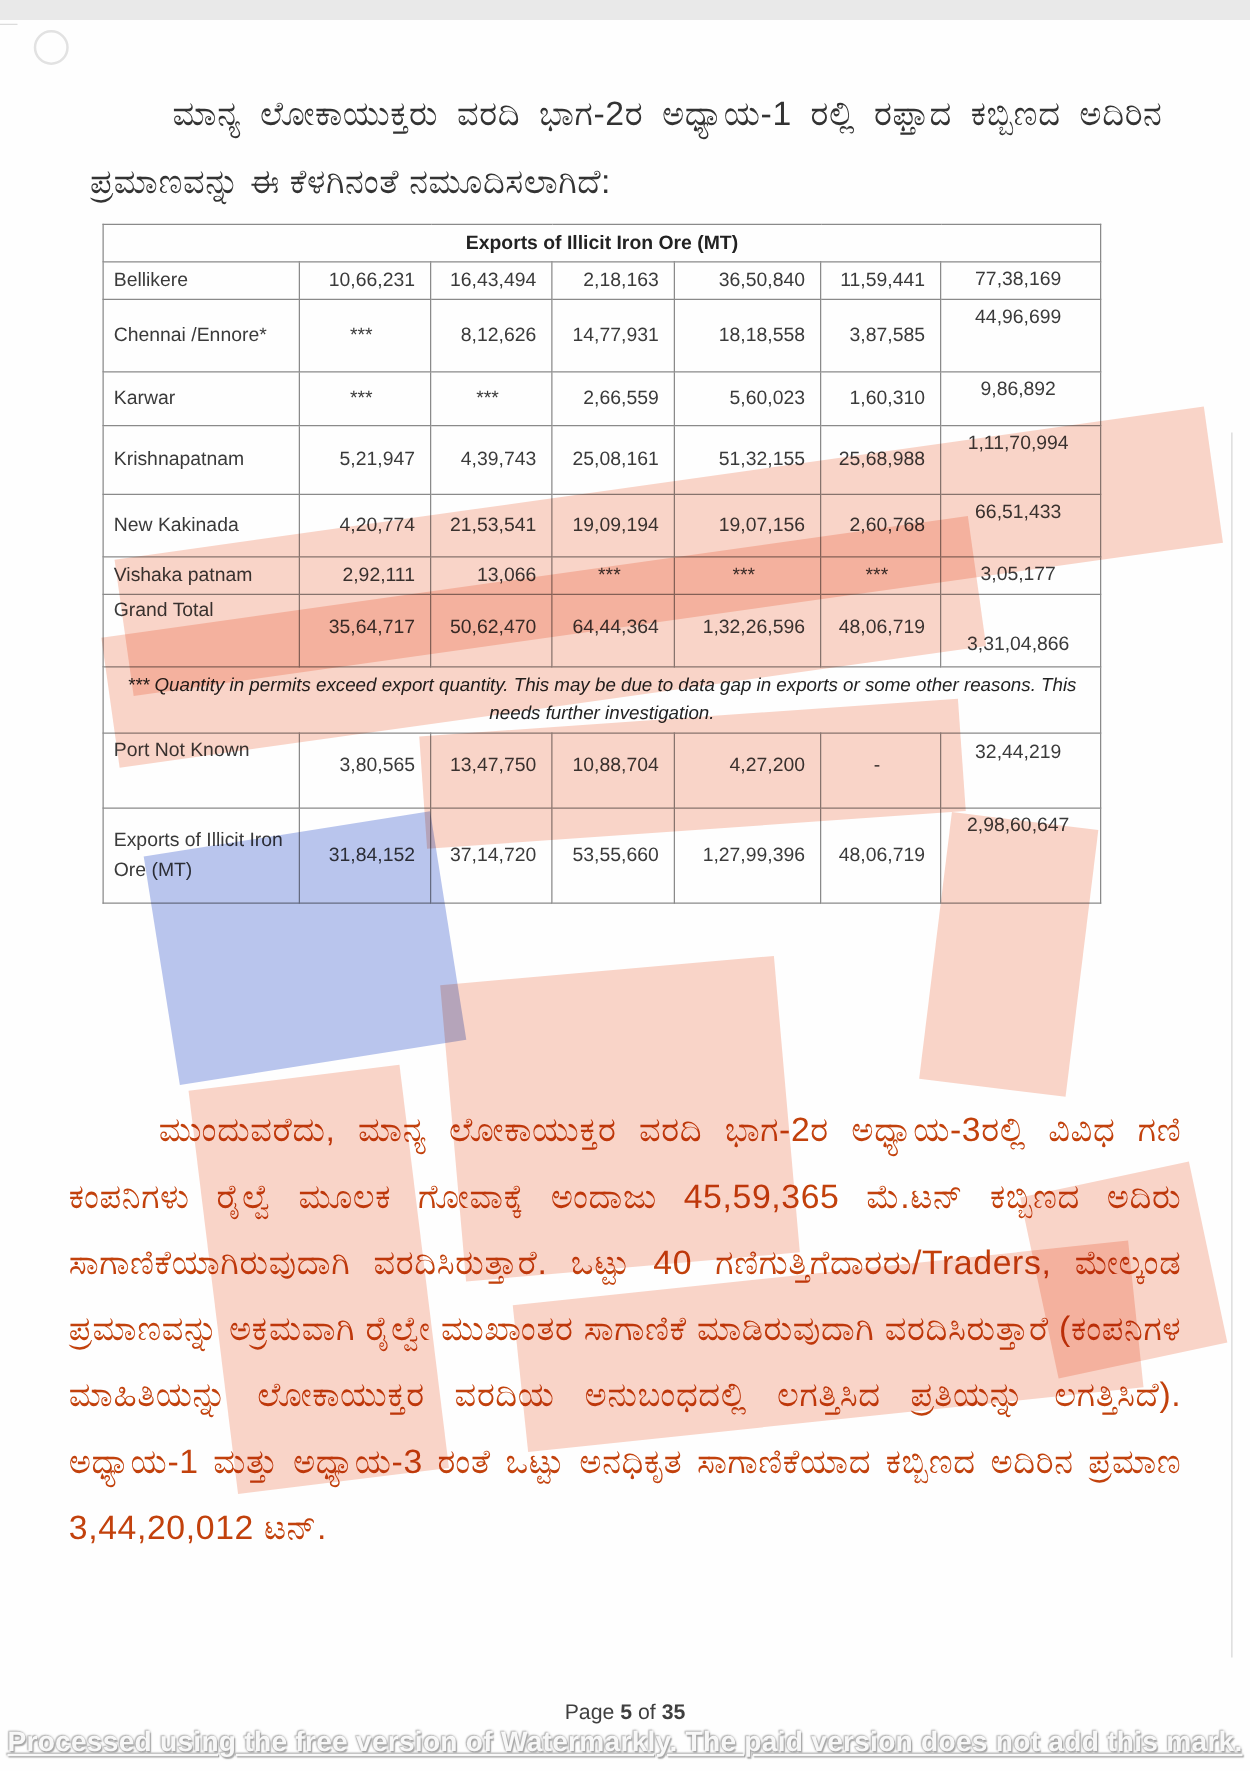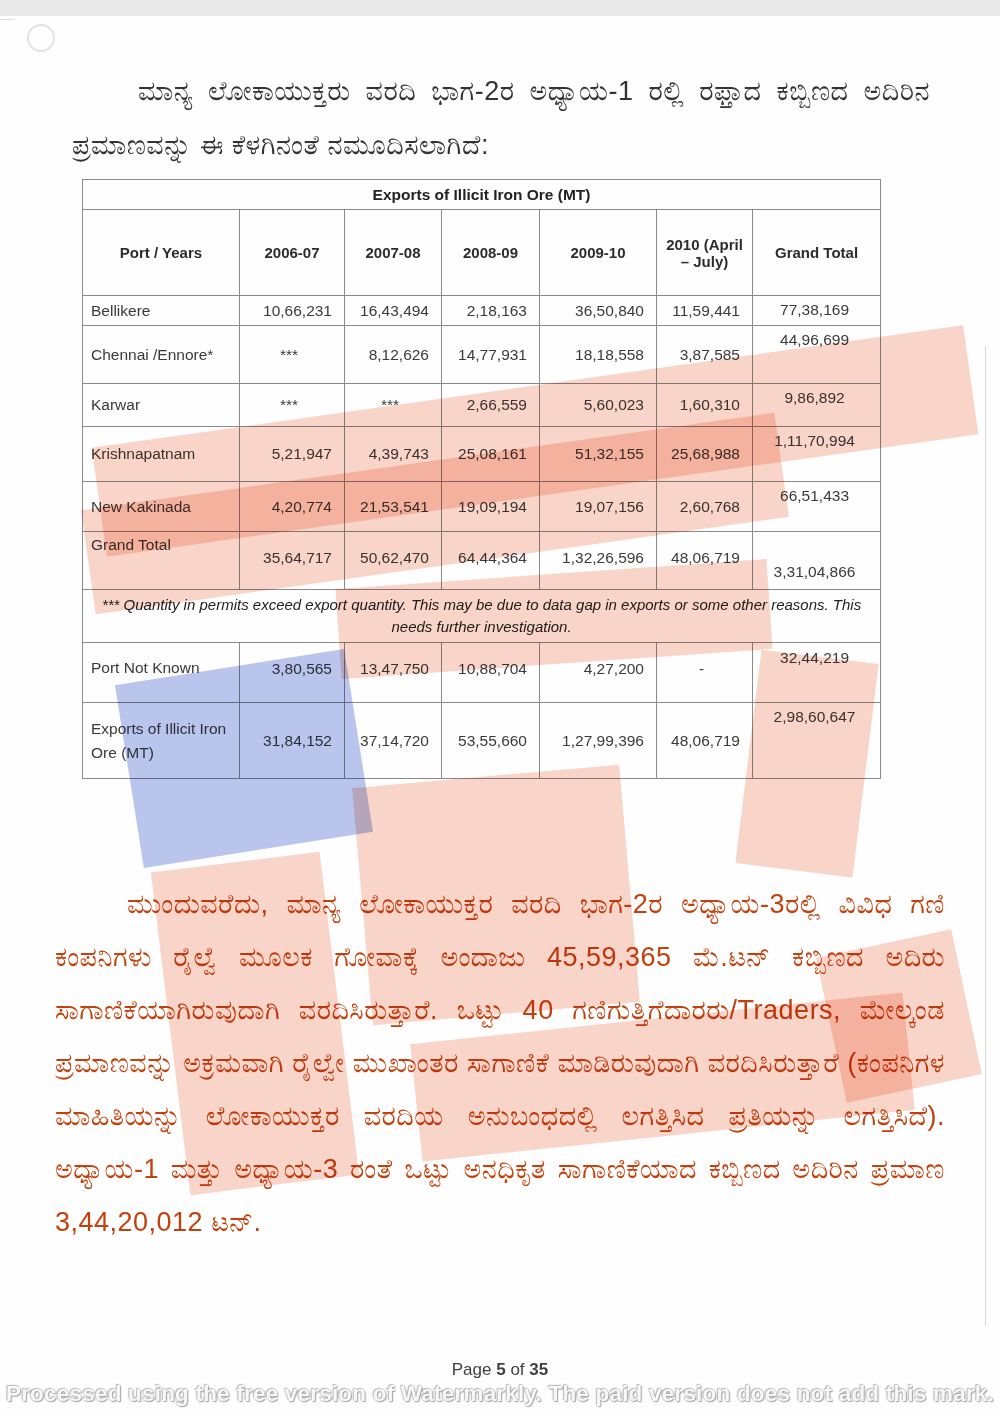--- a/index.html
+++ b/index.html
@@ -66,21 +66,21 @@
   .r-mangalore td { height: 50px; }
   .r-vishaka td { height: 30px; }
   .r-grandtotal td { height: 58px; vertical-align: bottom; padding-bottom: 8px; }
   .r-grandtotal td.port { vertical-align: top; padding-top: 4px; }
   .r-grandtotal td.tot { vertical-align: bottom; }
   .note-row td {
     height: 52px; font-style: italic; text-align: center; font-size: 15px;
     color: #222; padding: 4px 14px; line-height: 22px;
   }
   .r-portnotknown td { height: 60px; vertical-align: bottom; padding-bottom: 10px; }
-  .r-portnotknown td.port { vertical-align: top; padding-top: 16px; }
+  .r-portnotknown td.port { vertical-align: top; padding-top: 5px; }
   .r-portnotknown td.tot { vertical-align: top; padding-top: 6px; }
   .r-illicit td { height: 76px; vertical-align: middle; }
   .r-illicit td.port { line-height: 24px; }
 
   
   .hl { position: absolute; mix-blend-mode: multiply; pointer-events: none; }
   .hl.pink { background: rgba(243, 154, 126, 0.42); }
   .hl.blue { background: rgba(110, 135, 220, 0.48); }
   .hl1 { left: 95px;  top: 370px;  width: 880px; height: 110px; transform: rotate(-8deg); }
   .hl2 { left: 85px;  top: 445px;  width: 700px; height: 105px; transform: rotate(-8deg); }
@@ -96,21 +96,21 @@
   .page-footer {
     position: absolute; left: 0; top: 1344px; width: 1000px;
     text-align: center; font-size: 17px; color: #3f3f3f;
   }
   .page-footer b { font-weight: bold; }
   .watermark {
     position: absolute; left: 0; top: 1365px; width: 1000px;
     text-align: center; font-size: 22.5px; font-weight: bold;
     color: rgba(255,255,255,0.92);
     text-shadow: 0 0 2px #9c9c9c, 1px 1px 1px #a8a8a8, -1px -1px 1px #c4c4c4;
-    letter-spacing: 0.2px; white-space: nowrap;
+    letter-spacing: 0.2px; white-space: nowrap; text-decoration: underline;
   }
 </style>
 </head>
 <body>
 
 <div class="page">
 
   <div class="scan-circle"></div>
   <div class="scan-top-line"></div>
   <div class="scan-edge-right"></div>
@@ -124,29 +124,20 @@
         <col style="width:97px">
       <col style="width:98px">
         <col style="width:117px">
         <col style="width:96px">
         <col style="width:128px">
     </colgroup>
     <thead>
       <tr>
         <td class="title-cell" colspan="7">Exports of Illicit Iron Ore (MT)</td>
       </tr>
-      <tr>
-        <th class="col-h">Port / Years</th>
-        <th class="col-h">2006-07</th>
-        <th class="col-h">2007-08</th>
-        <th class="col-h">2008-09</th>
-        <th class="col-h">2009-10</th>
-        <th class="col-h">2010 (April – July)</th>
-        <th class="col-h">Grand Total</th>
-      </tr>
     </thead>
     <tbody>
       <tr class="r-bellikere">
         <td class="port">Bellikere</td>
         <td class="num">10,66,231</td>
         <td class="num">16,43,494</td>
         <td class="num">2,18,163</td>
         <td class="num">36,50,840</td>
         <td class="num">11,59,441</td>
         <td class="tot">77,38,169</td>
@@ -180,20 +171,29 @@
       </tr>
       <tr class="r-mangalore">
         <td class="port">New Kakinada</td>
         <td class="num">4,20,774</td>
         <td class="num">21,53,541</td>
         <td class="num">19,09,194</td>
         <td class="num">19,07,156</td>
         <td class="num">2,60,768</td>
         <td class="tot">66,51,433</td>
       </tr>
+      <tr class="r-vishaka">
+        <td class="port">Vishaka patnam</td>
+        <td class="num">2,92,111</td>
+        <td class="num">13,066</td>
+        <td class="num" style="text-align:center">***</td>
+        <td class="num" style="text-align:center">***</td>
+        <td class="num" style="text-align:center">***</td>
+        <td class="tot">3,05,177</td>
+      </tr>
       <tr class="r-grandtotal">
         <td class="port">Grand Total</td>
         <td class="num">35,64,717</td>
         <td class="num">50,62,470</td>
         <td class="num">64,44,364</td>
         <td class="num">1,32,26,596</td>
         <td class="num">48,06,719</td>
         <td class="tot">3,31,04,866</td>
       </tr>
       <tr class="note-row">

